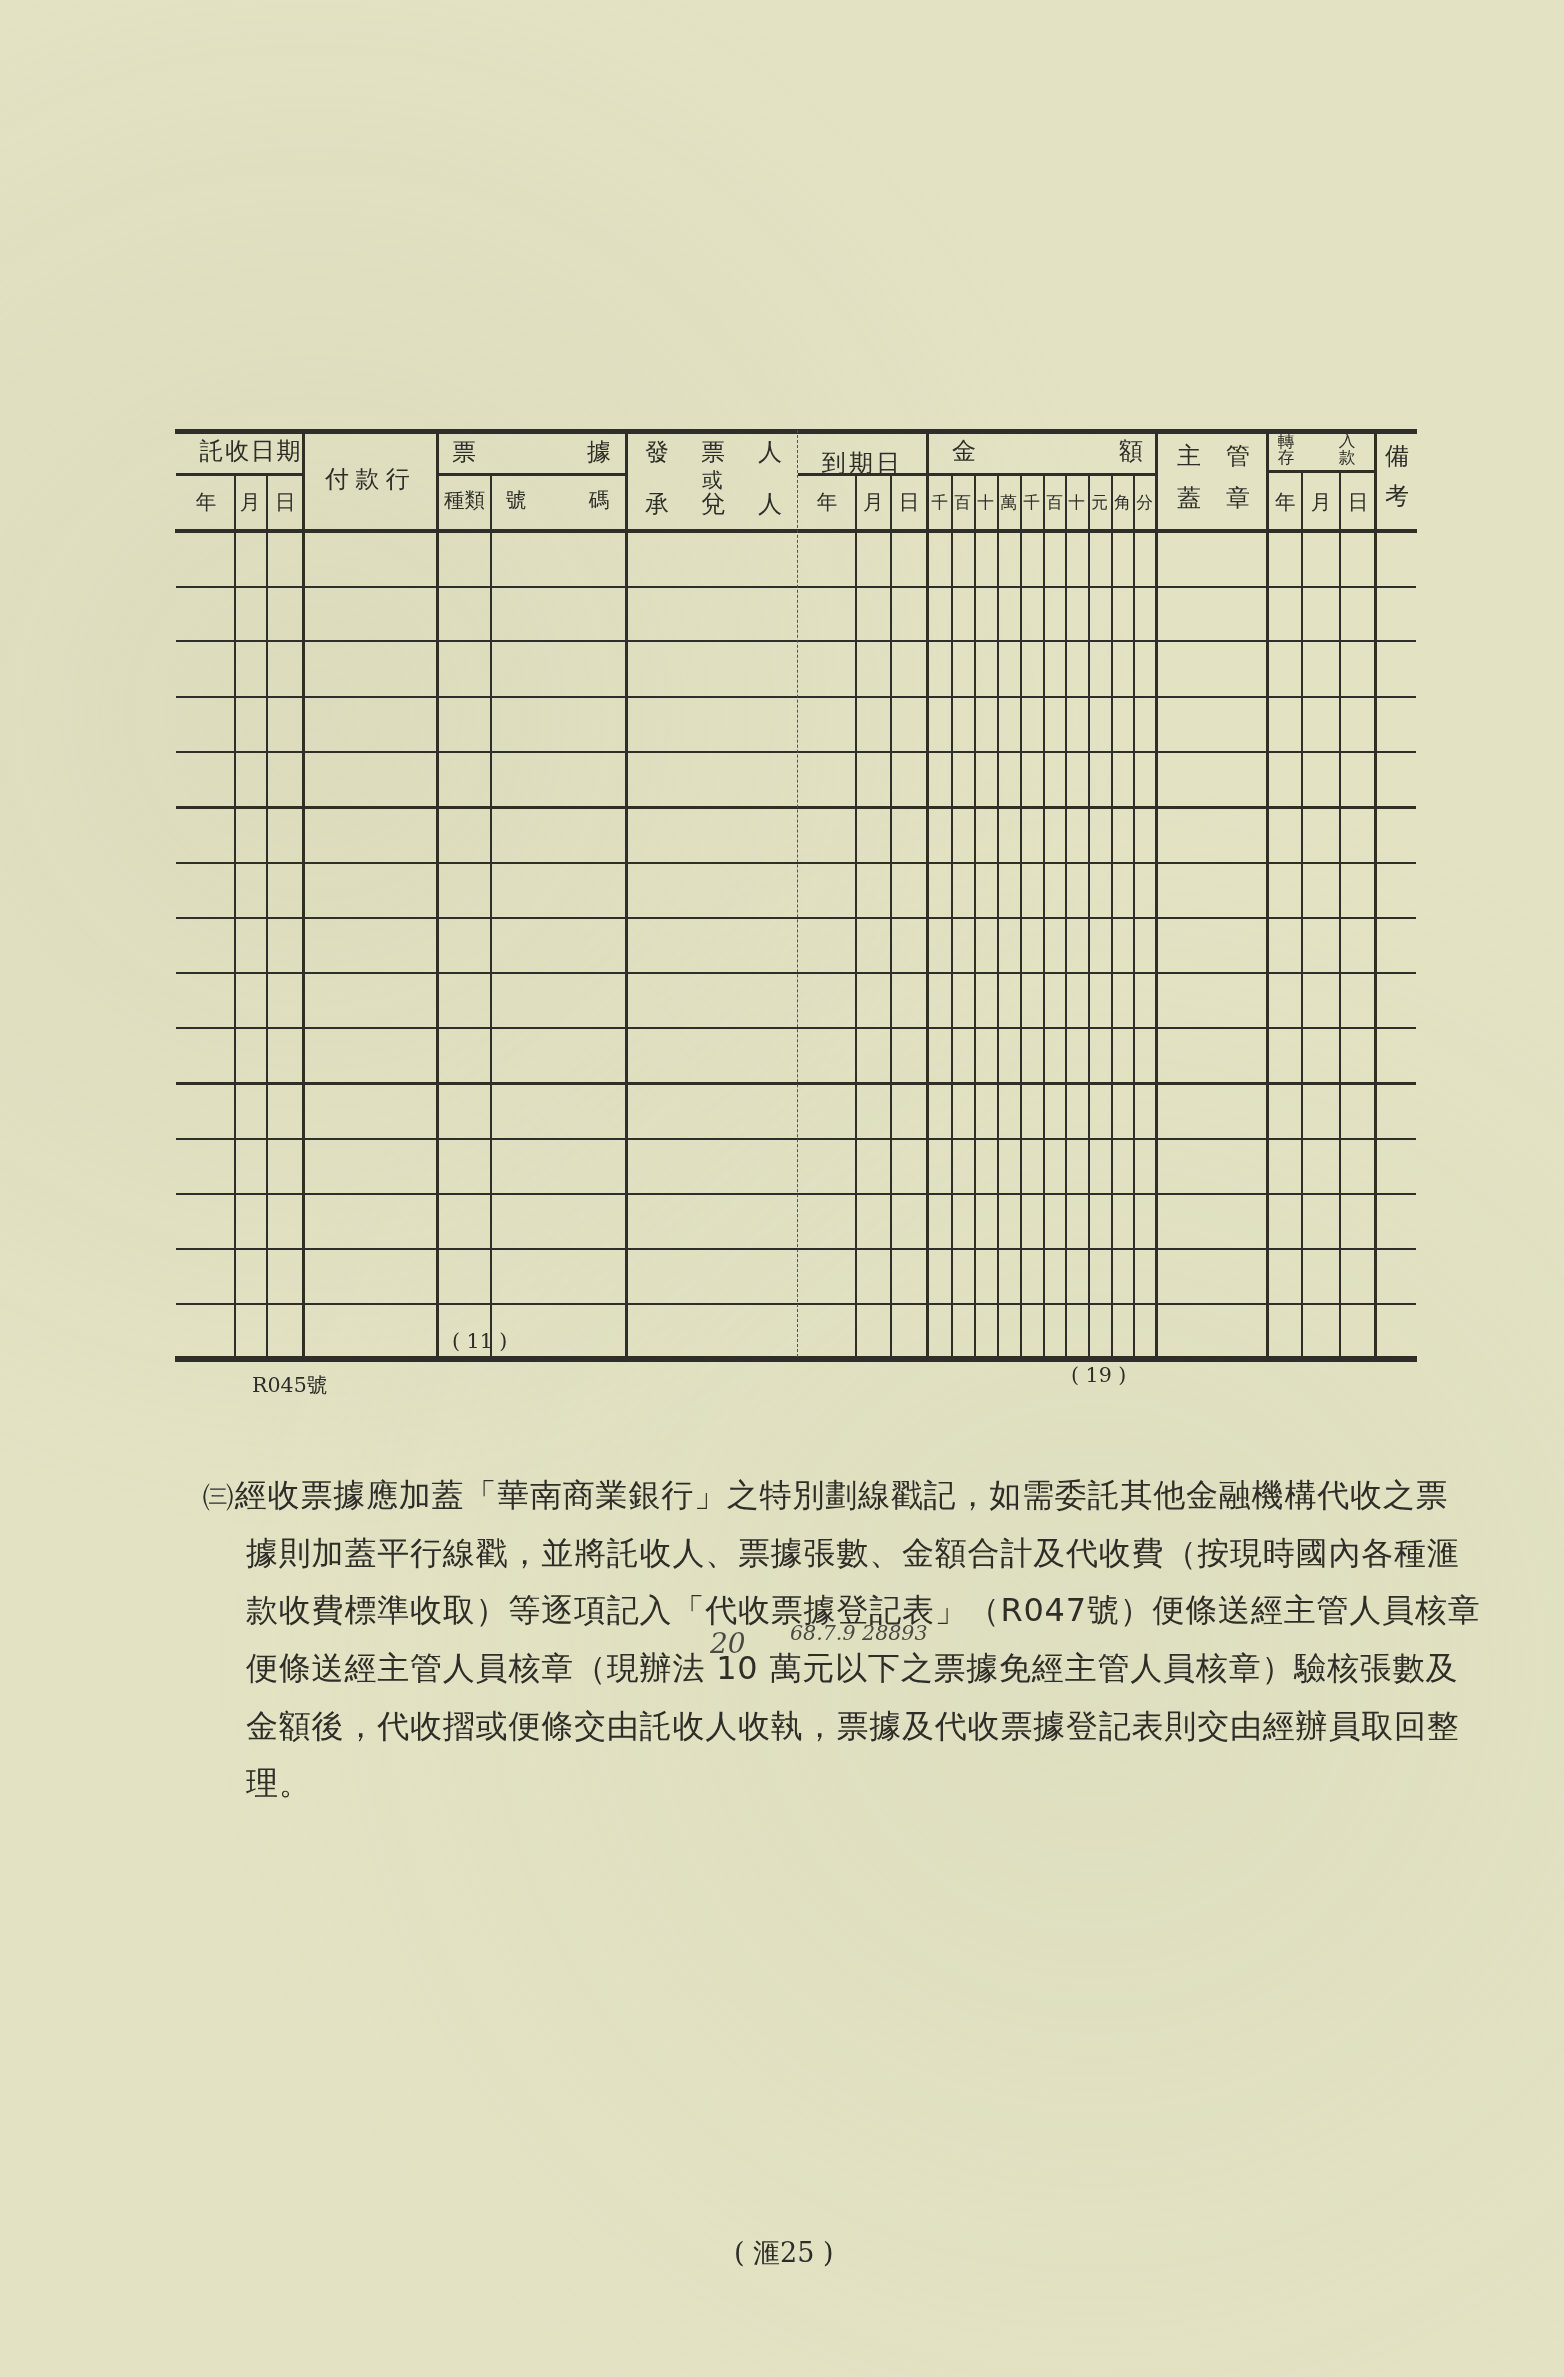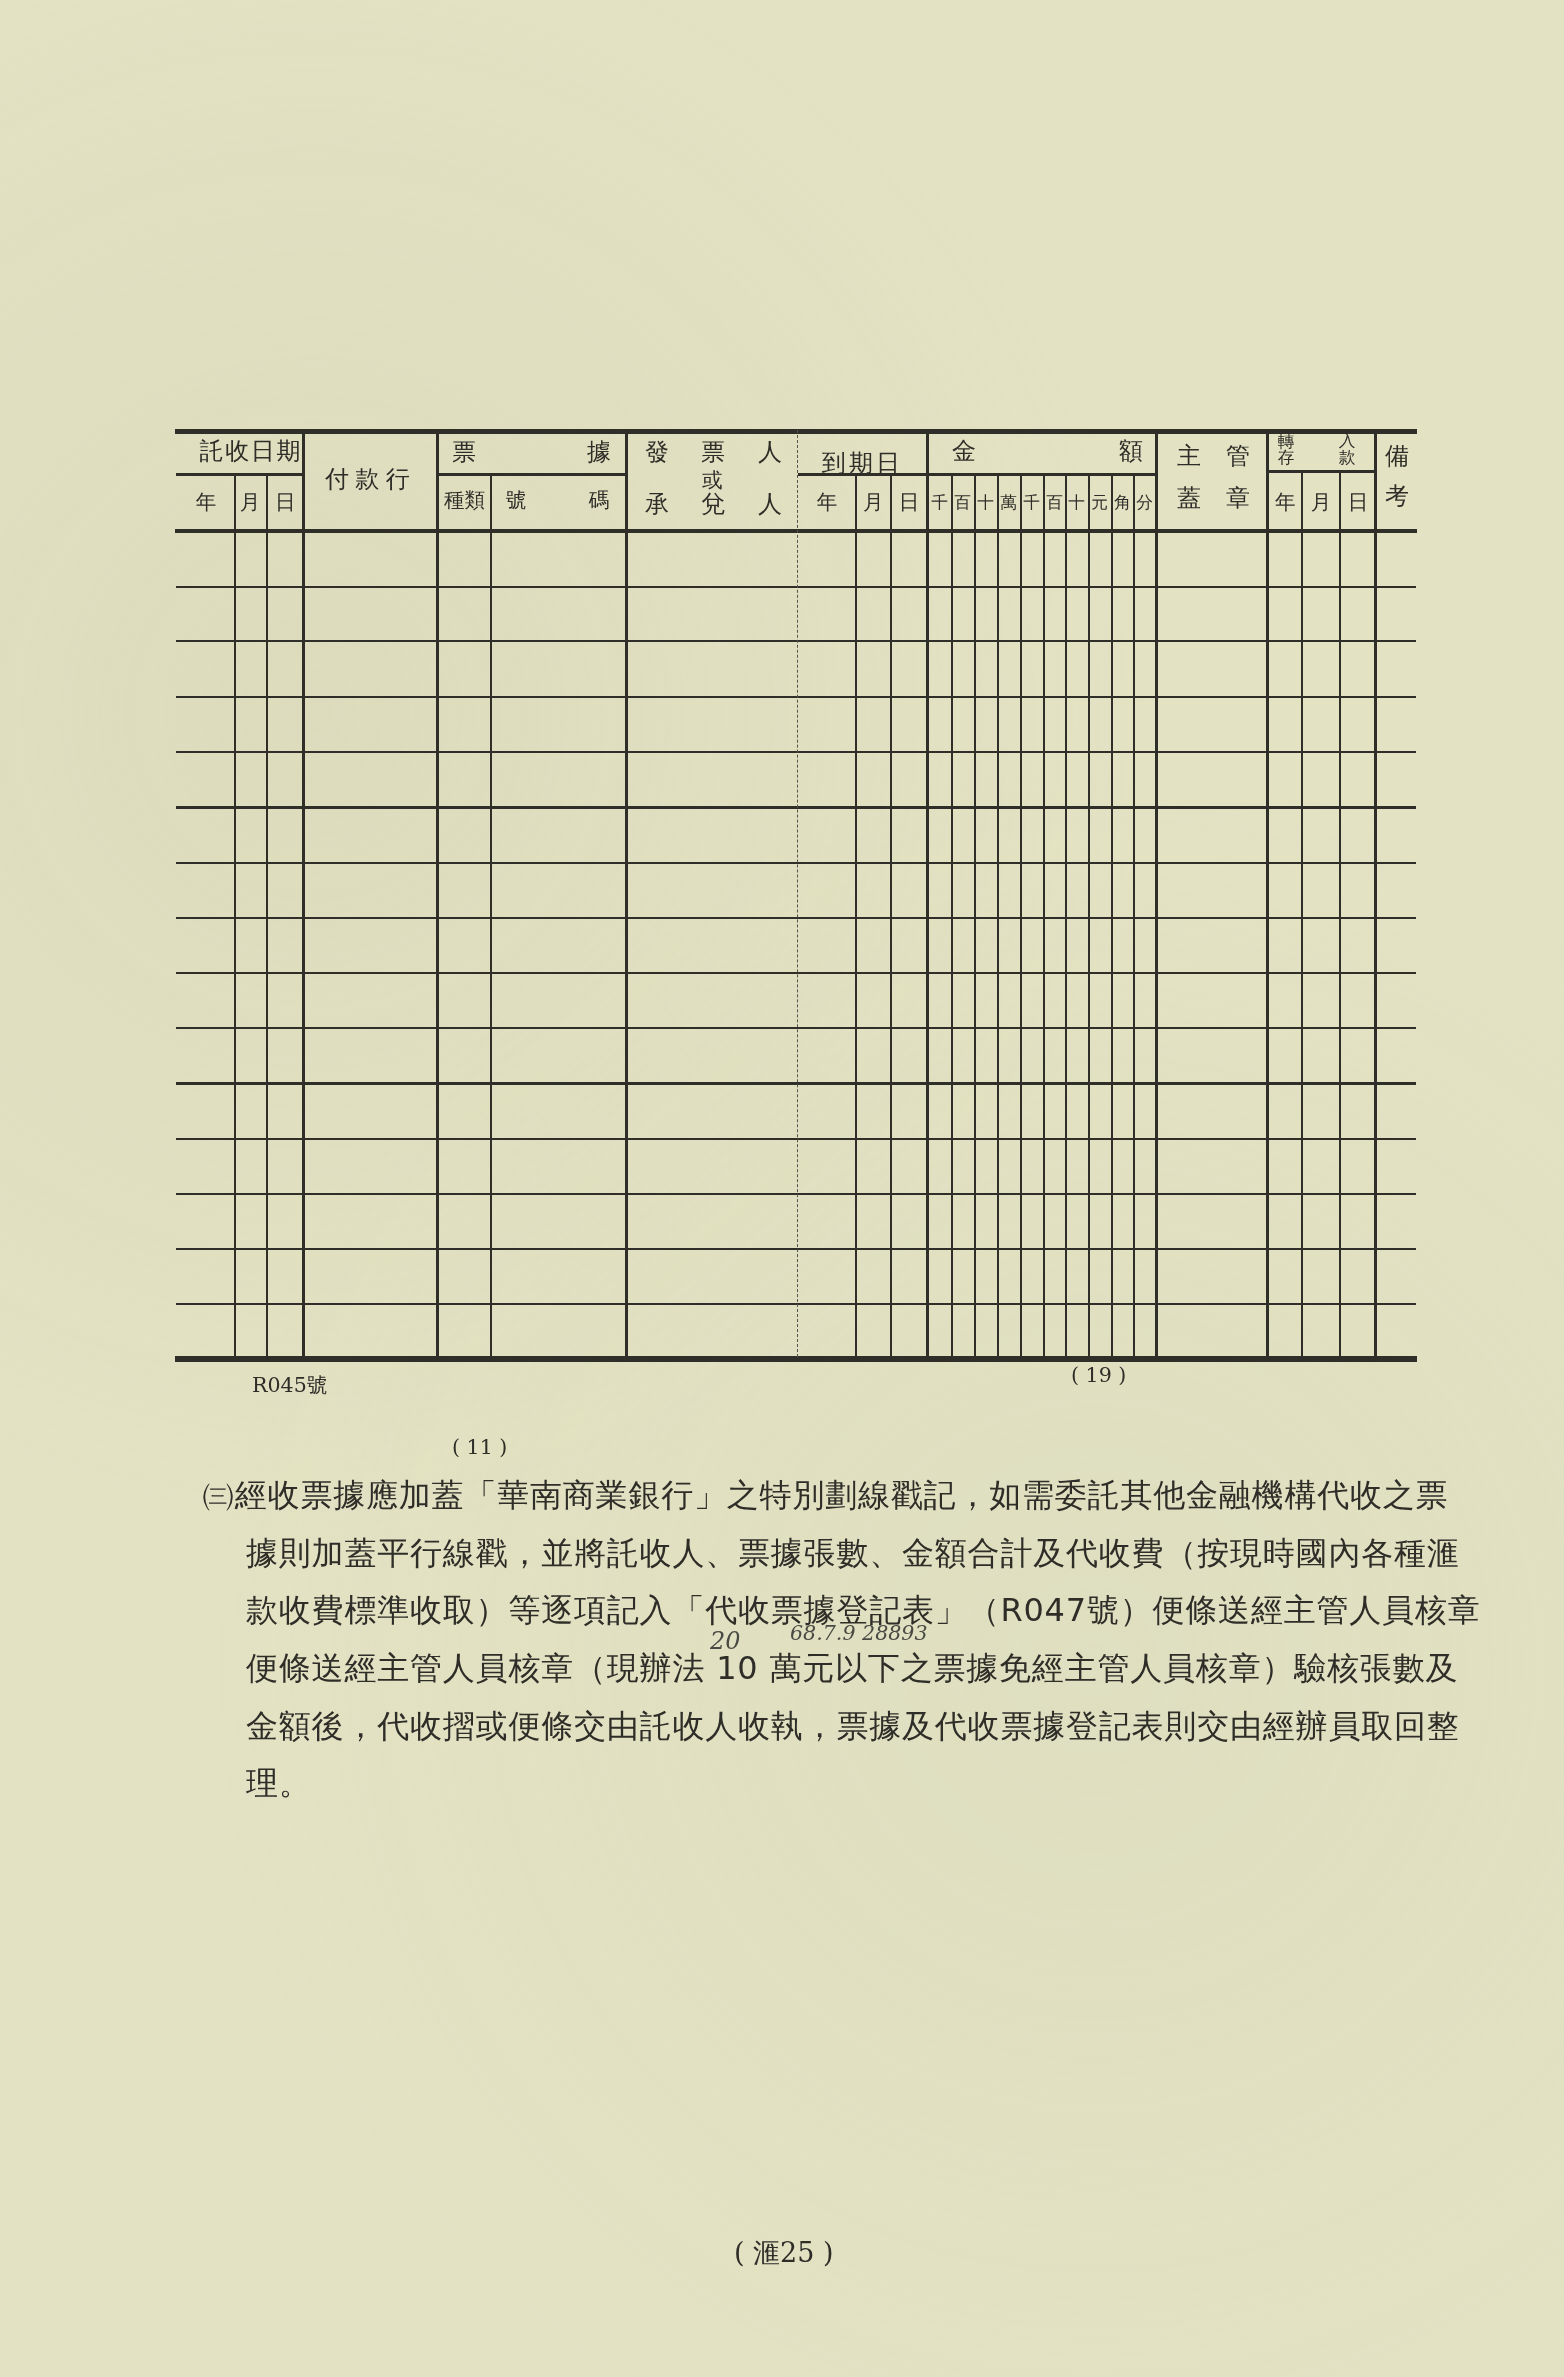--- a/index.html
+++ b/index.html
@@ -134,30 +134,30 @@
   <div class="hdr xs" style="left:1335px; top:432px; width:24px;">入</div>
   <div class="hdr xs" style="left:1335px; top:449px; width:24px;">款</div>
   <div class="hdr sm" style="left:1271px; top:492px; width:28.6px;">年</div>
   <div class="hdr sm" style="left:1305px; top:492px; width:32px;">月</div>
   <div class="hdr sm" style="left:1342px; top:492px; width:32px;">日</div>
 
   <div class="hdr" style="left:1381px; top:444px; width:32px;">備</div>
   <div class="hdr" style="left:1381px; top:484px; width:32px;">考</div>
 
   <div class="note" style="left:252px; top:1371px;">R045號</div>
-  <div class="note" style="left:452px; top:1435px;">( 11 )</div>
+  <div class="note" style="left:452px; top:1329px;">( 11 )</div>
   <div class="note" style="left:1071px; top:1363px;">( 19 )</div>
 </div>
 
 <div>
   <div class="para-line" style="left:202px; top:1474px;">㈢經收票據應加蓋「華南商業銀行」之特別劃線戳記，如需委託其他金融機構代收之票</div>
   <div class="para-line" style="left:246px; top:1532px;">據則加蓋平行線戳，並將託收人、票據張數、金額合計及代收費（按現時國內各種滙</div>
   <div class="para-line" style="left:246px; top:1589px;">款收費標準收取）等逐項記入「代收票據登記表」（R047號）便條送經主管人員核章</div>
   <div class="para-line" style="left:246px; top:1647px;">便條送經主管人員核章（現辦法 10 萬元以下之票據免經主管人員核章）驗核張數及</div>
   <div class="para-line" style="left:246px; top:1705px;">金額後，代收摺或便條交由託收人收執，票據及代收票據登記表則交由經辦員取回整</div>
   <div class="para-line" style="left:246px; top:1762px;">理。</div>
 
-  <div class="hand" style="left:710px; top:1627px; font-size:24px;">20</div>
+  <div class="hand" style="left:710px; top:1627px; font-size:28px;">20</div>
   <div class="hand" style="left:790px; top:1621px; font-size:20.6px;text-align:right;">68.7.9 28893</div>
 </div>
 
 <div class="footer" style="left:734px; top:2235px;">( 滙25 )</div>
 
 
 </body></html>

